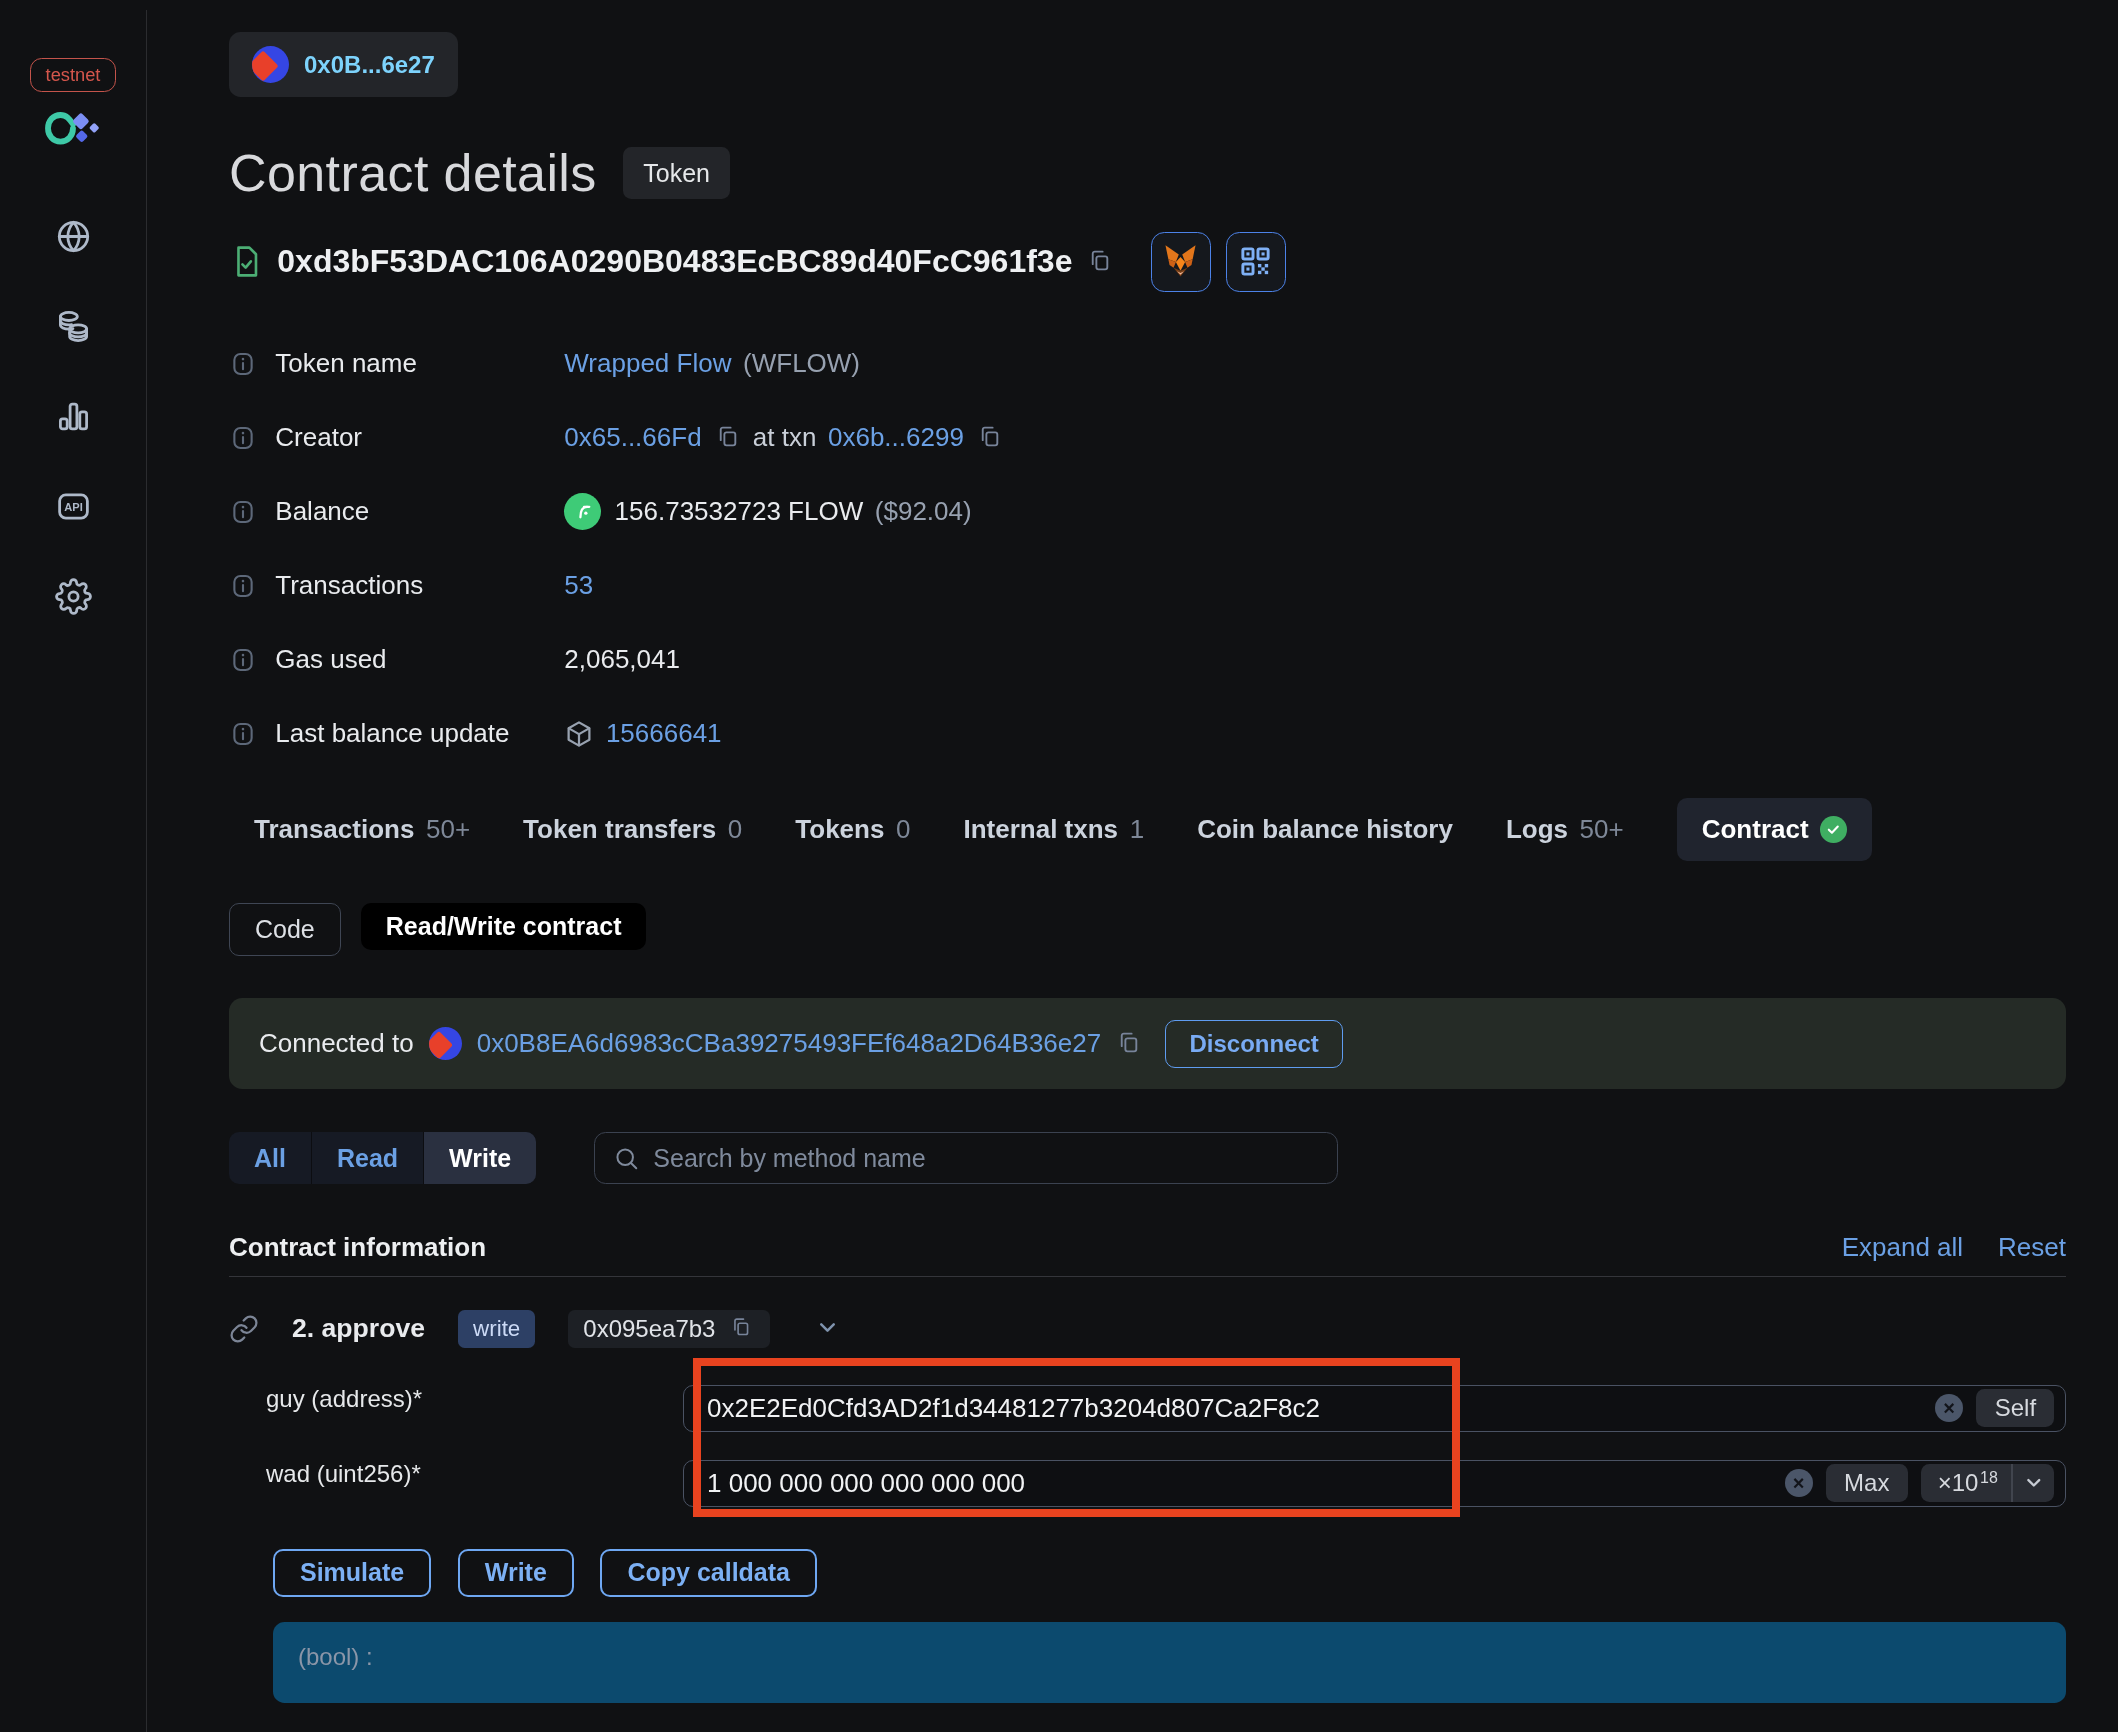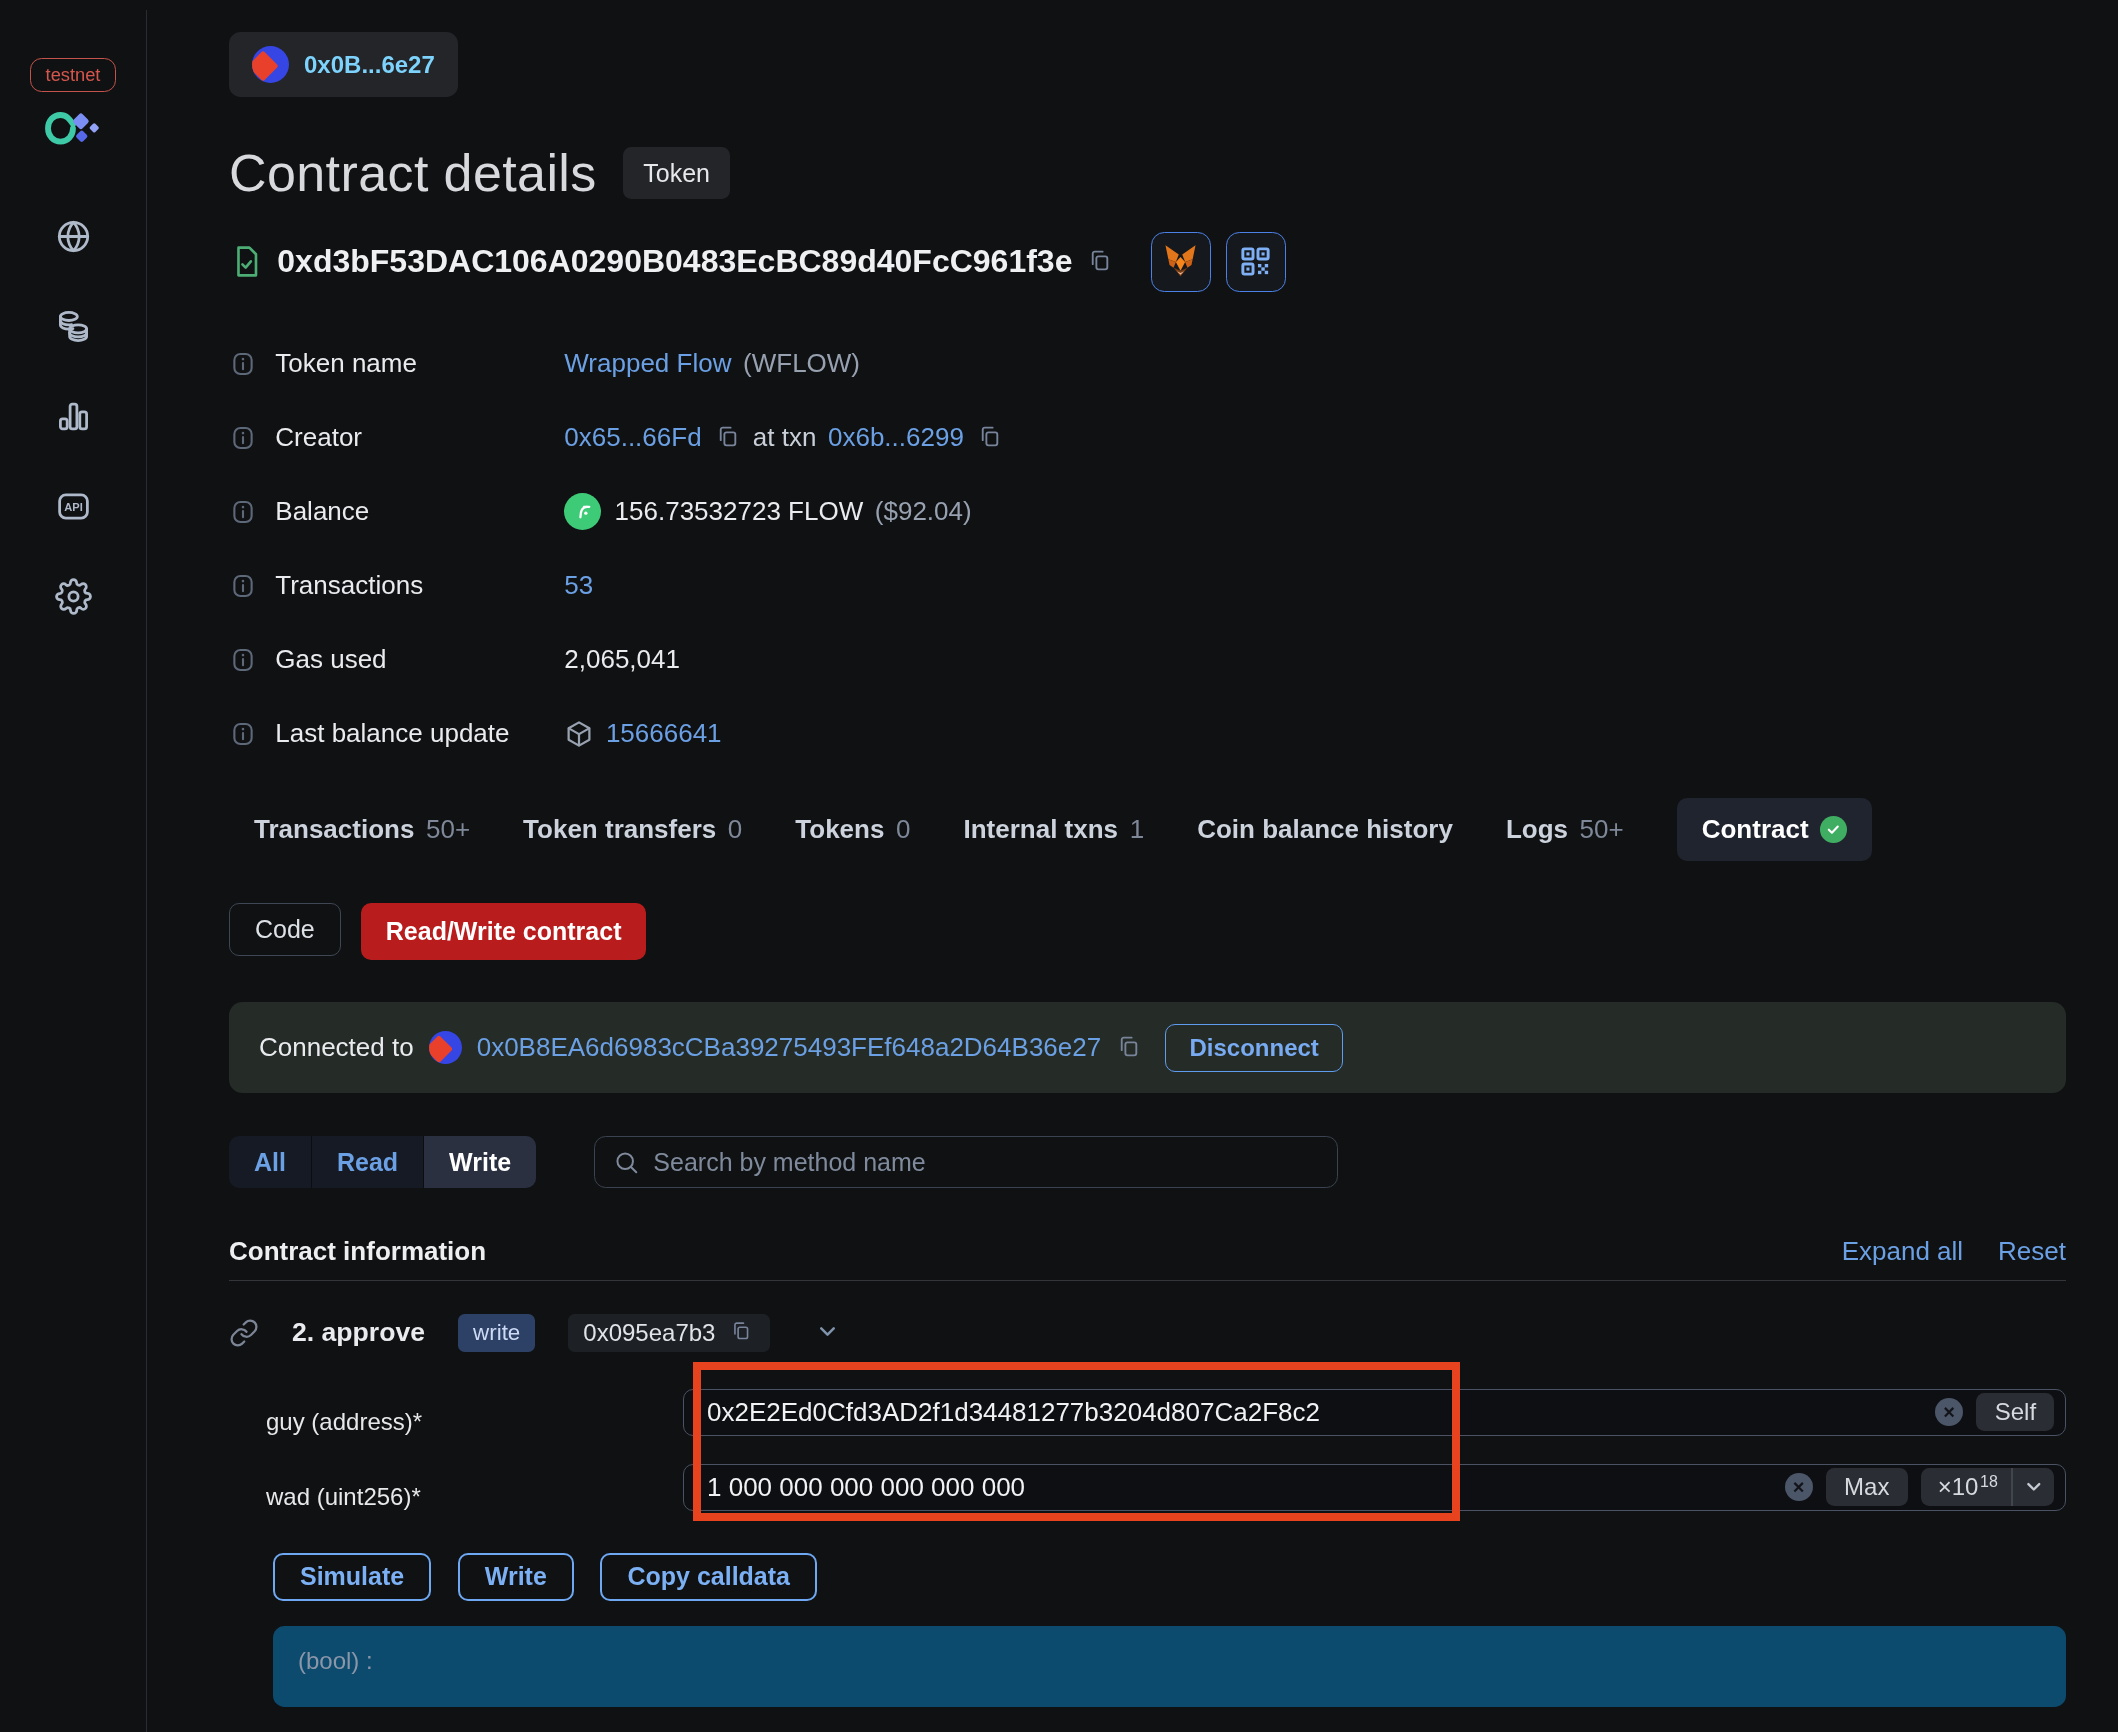--- a/index.html
+++ b/index.html
@@ -92,21 +92,21 @@
   .tab.active { background:#20242e; color:#fff; height:63px; padding:0 25px; border-radius:10px; }
   .check-circle { width:26.6px; height:26.6px; border-radius:50%; background:#3fae62; display:inline-flex; align-items:center; justify-content:center; }
   .check-circle svg { width:16.6px; height:16.6px; }
 
   .subtabs { margin-top:42px; display:flex; gap:20px; }
   .btn-code {
     height:53px; padding:0 25px; border:1.7px solid #3f4654; border-radius:10px; background:none;
     color:#dde0e5; font-size:25px; cursor:pointer; font-family:inherit;
   }
   .btn-rw {
-    height:57px; padding:8px 25px; border:none; border-radius:10px; background:#b91c1c;
+    height:47px; padding:8px 25px; border:none; border-radius:10px; background:#000000;
     color:#ffffff; font-size:25px; font-weight:600; cursor:pointer; font-family:inherit;
   }
 
   .conn-banner {
     margin-top:42px; height:91px; background:#252b26; border-radius:13.3px;
     display:flex; align-items:center; padding:0 30px; font-size:26px;
   }
   .conn-banner .avatar { margin:0 15px; }
   .conn-addr { font-weight:500; }
   .disconnect-btn {
@@ -143,21 +143,21 @@
   .link-i { width:30px; height:30px; color:#7c8596; flex:none; }
   .link-i svg { width:30px; height:30px; }
   .method-name { font-size:26.6px; font-weight:600; color:#e9ebee; }
   .write-badge { height:38px; padding:0 15px; background:#2d4065; border-radius:6.6px; color:#ccdaf6; font-size:22.4px; display:flex; align-items:center; }
   .selector-badge { height:38px; padding:0 15px; background:#1d2025; border-radius:6.6px; color:#e0e3e8; font-size:24px; display:flex; align-items:center; gap:11.6px; }
   .selector-badge .copy-btn { margin-left:0; }
   .expand-chevron { background:none; border:none; color:#7f93ad; width:33px; height:33px; cursor:pointer; margin-left:8.3px; }
   .expand-chevron svg { width:25px; height:25px; }
 
   .param-rows { margin-top:37px; position:relative; }
-  .param-row { display:flex; align-items:flex-end; height:47px; }
+  .param-row { display:flex; align-items:flex-start; height:47px; }
   .param-row + .param-row { margin-top:28px; }
   .param-label { width:454px; padding-left:37px; font-size:24px; color:#e6e8ea; flex:none; }
   .field { position:relative; flex:1; height:47px; }
   .field input {
     width:100%; height:47px; background:#0e0f12; border:1.7px solid #4a5263; border-radius:10px;
     color:#f1f2f4; font-size:26px; padding:0 224px 0 23px; outline:none;
     font-family:"Liberation Sans",sans-serif;
   }
   .field-controls { position:absolute; right:11.6px; top:50%; transform:translateY(-50%); display:flex; align-items:center; gap:13.3px; }
   .clear-btn {

